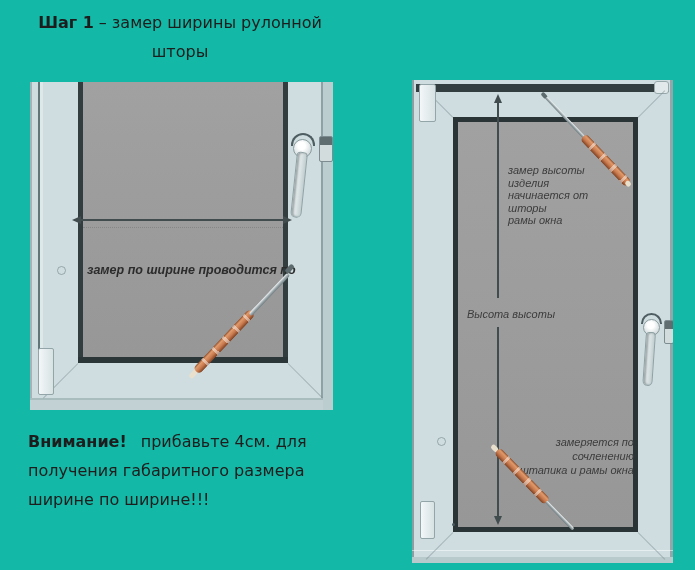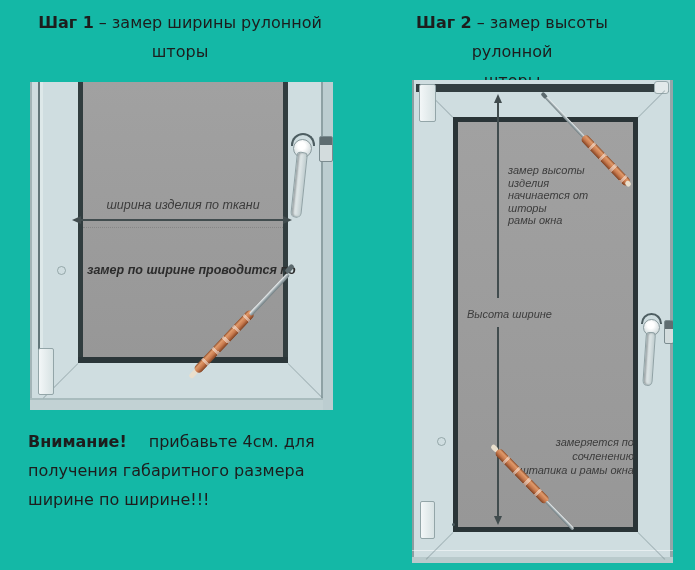--- a/index.html
+++ b/index.html
@@ -3,21 +3,21 @@
 <meta charset="utf-8">
 <style>
   html,body{margin:0;padding:0;background:#ffffff;}
   .page{position:relative;width:695px;height:570px;background:#14b8a6;overflow:hidden;
         font-family:"DejaVu Sans",sans-serif;}
   
   .title{position:absolute;top:8px;text-align:center;font-size:16px;line-height:29px;color:#1d1d1d;}
   .b{font-weight:bold;}
   .title-rest{margin-left:5px;}
   .warning{position:absolute;left:28px;top:427px;width:330px;font-size:16px;line-height:29px;color:#1d1d1d;}
-  .gap2{margin-left:22px;text-align:center;}
+  .gap2{margin-left:14px;text-align:center;}
   
   .photo{position:absolute;overflow:hidden;background:#cfdde0;}
   .strip{position:absolute;}
   .glass{background:linear-gradient(180deg,#a1a1a1,#979797);}
   .annot{position:absolute;font-family:"Liberation Sans",sans-serif;font-style:italic;color:#3c3c3c;}
   .annot-line{font-size:11px;line-height:12.5px;}
   .note-bold{font-weight:bold;font-size:12.5px;line-height:16.5px;color:#2c2c2c;}
   .wlabel{font-size:12.5px;text-align:center;}
   .mline{position:absolute;background:#414c4e;}
   .ah{position:absolute;width:0;height:0;}
@@ -47,24 +47,20 @@
 </head>
 <body>
 
 <div class="page">
 
   <div class="title" style="left:18px;width:324px;">
     <span class="b">Шаг 1</span><span class="title-rest">– замер ширины рулонной</span><br>
     <span>шторы</span>
   </div>
 
-  <div class="title" style="left:377px;width:270px;">
-    <span class="b">Шаг 2</span><span class="title-rest">– замер высоты рулонной</span><br>
-    <span>шторы</span>
-  </div>
 
   <div class="photo" style="left:30px;top:82px;width:303px;height:328px;">
 
     <div class="strip" style="left:0;top:0;width:2px;height:328px;background:#a2b4b7;"></div>
     <div class="strip" style="left:8px;top:0;width:2px;height:281px;background:#62767a;"></div>
     <div class="strip" style="left:10px;top:0;width:3px;height:281px;background:#dde8e9;"></div>
     <div class="strip" style="left:48px;top:0;width:5px;height:281px;background:#313d3f;"></div>
     <div class="strip glass" style="left:53px;top:0;width:200px;height:275px;"></div>
     <div class="strip" style="left:253px;top:0;width:5px;height:281px;background:#313d3f;"></div>
     <div class="strip" style="left:48px;top:275px;width:210px;height:6px;background:#2b3639;"></div>
@@ -75,21 +71,20 @@
     <div class="miter" style="left:48px;top:281px;width:49px;transform:rotate(135deg);"></div>
     <div class="miter" style="left:258px;top:281px;width:49px;transform:rotate(45deg);"></div>
 
     <div class="hinge" style="left:8px;top:266px;width:14px;height:45px;"></div>
     <div class="stamp" style="left:27px;top:184px;"></div>
     <div class="h-arc" style="left:261px;top:51px;width:20px;height:11px;"></div>
     <div class="h-circle" style="left:263px;top:57px;width:17px;height:17px;"></div>
     <div class="h-grip" style="left:267px;top:70px;width:9px;height:64px;transform:rotate(6deg);transform-origin:top center;"></div>
     <div class="latch" style="left:289px;top:54px;width:12px;height:24px;"></div>
 
-    <div class="annot wlabel" style="left:53px;top:116px;width:200px;">ширина изделия по ткани</div>
     <div class="mline" style="left:50px;top:137px;width:204px;height:1.5px;"></div>
     <div class="ah" style="left:42px;top:133.5px;border-top:4.5px solid transparent;border-bottom:4.5px solid transparent;border-right:9px solid #414c4e;"></div>
     <div class="ah" style="left:253px;top:133.5px;border-top:4.5px solid transparent;border-bottom:4.5px solid transparent;border-left:9px solid #414c4e;"></div>
     <div class="dotted" style="left:53px;top:144.5px;width:200px;"></div>
 
     <div class="annot note-bold" style="left:57px;top:180px;width:215px;">
       <div>замер по ширине проводится по</div>
     </div>
 
     <div>
@@ -137,21 +132,21 @@
     <div class="ah" style="left:81.5px;top:14px;border-left:4.5px solid transparent;border-right:4.5px solid transparent;border-bottom:9px solid #414c4e;"></div>
     <div class="mline" style="left:85px;top:22px;width:1.5px;height:196px;"></div>
     <div class="mline" style="left:85px;top:247px;width:1.5px;height:190px;"></div>
     <div class="ah" style="left:81.5px;top:436px;border-left:4.5px solid transparent;border-right:4.5px solid transparent;border-top:9px solid #414c4e;"></div>
 
     <div class="annot annot-line" style="left:96px;top:84px;width:120px;">
       <div>замер высоты изделия</div>
       <div>начинается от шторы</div>
       <div>рамы окна</div>
     </div>
-    <div class="annot annot-line" style="left:55px;top:228px;width:100px;white-space:nowrap;">Высота ширине</div>
+    <div class="annot annot-line" style="left:55px;top:228px;width:100px;white-space:nowrap;">Высота высоты</div>
     <div class="annot annot-line" style="right:39px;top:355px;width:140px;text-align:right;line-height:14px;">
       <div>замеряется по сочленению</div>
       <div>штапика и рамы окна</div>
     </div>
 
     <div>
       <div class="seg pen-clip" style="left:130px;top:11.3px;width:7px;height:3.5px;transform:rotate(46.3deg);"></div>
       <div class="seg pen-silver" style="left:134px;top:15.5px;width:55px;height:3px;transform:rotate(46.3deg);"></div>
       <div class="seg pen-orange" style="left:171px;top:51.5px;width:66px;height:9px;transform:rotate(46.3deg);"></div>
       <div class="seg pen-cream" style="left:214px;top:98.5px;width:6px;height:5px;transform:rotate(46.3deg);"></div>

